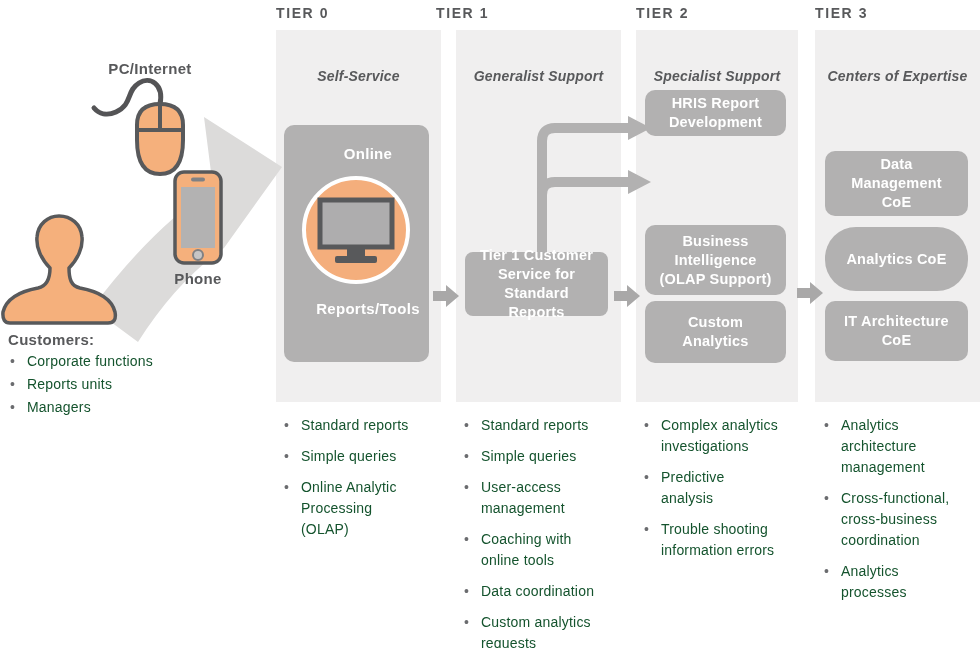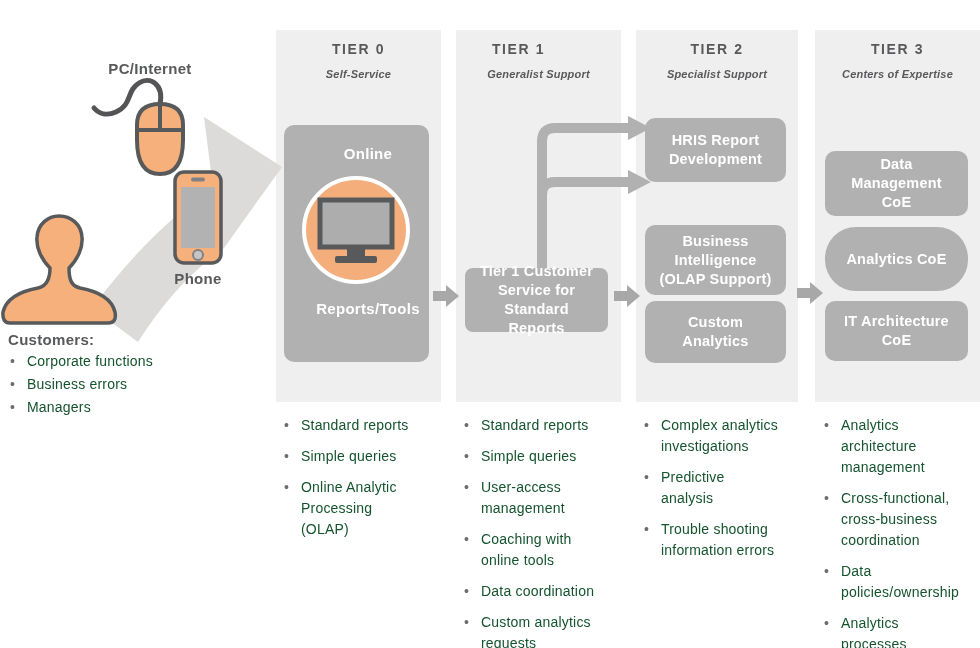--- a/index.html
+++ b/index.html
@@ -4,28 +4,28 @@
 <style>
   * { margin:0; padding:0; box-sizing:border-box; }
   html,body { background:#fff; }
   .canvas {
     position:relative; width:980px; height:648px; overflow:hidden;
     background:#fff; font-family:"Liberation Sans", sans-serif;
   }
 
   
   .tier-header {
-    position:absolute; top:5px; height:18px; text-align:center;
-    font-size:14px; font-weight:bold; letter-spacing:1.6px; color:#58595b;margin-top:36px;
+    position:absolute; top:5px; height:18px; text-align:left;
+    font-size:14px; font-weight:bold; letter-spacing:1.6px; color:#58595b;
   }
   
   .col-bg { position:absolute; top:30px; height:372px; background:#f0efef; }
   .col-subtitle {
     position:absolute; top:38px; width:100%; text-align:center;
-    font-style:italic; font-weight:bold; font-size:11px; color:#58595b; letter-spacing:.2px;
+    font-style:italic; font-weight:bold; font-size:14px; color:#58595b; letter-spacing:.2px;
   }
 
   
   .gbox {
     position:absolute; background:#b2b1b1; border-radius:10px;
     display:flex; align-items:center; justify-content:center; text-align:center;
     color:#fff; font-weight:bold; font-size:14.5px; line-height:19px;
     padding:4px 10px; letter-spacing:.2px;
   }
 
@@ -112,38 +112,38 @@
       <rect x="191" y="177.5" width="14" height="4" rx="2" fill="#808184"></rect>
       <circle cx="198" cy="255" r="5" fill="#c6c5c5" stroke="#808184" stroke-width="2"></circle>
     </g>
   </svg>
 
   <div class="side-label" style="left:90px;top:60px;width:120px;text-align:center;">PC/Internet</div>
   <div class="side-label" style="left:158px;top:270px;width:80px;text-align:center;">Phone</div>
   <div class="side-label" style="left:8px;top:331px;">Customers:</div>
   <ul class="blist cust" style="left:8px;top:351px;">
       <li>Corporate functions</li>
-      <li>Business errors</li>
+      <li>Reports units</li>
       <li>Managers</li>
     </ul>
 
   <div class="t0-box">
     <div class="t0-label" style="top:20px;">Online</div>
     <svg class="t0-circle" width="110" height="110" viewBox="0 0 110 110">
       <circle cx="55" cy="55" r="52" fill="#f4ae7c" stroke="#ffffff" stroke-width="4"></circle>
       <rect x="19" y="25" width="72" height="47" fill="#aeadae" stroke="#58595b" stroke-width="5"></rect>
       <rect x="46" y="72" width="18" height="9" fill="#58595b"></rect>
       <rect x="34" y="81" width="42" height="7" rx="2" fill="#58595b"></rect>
     </svg>
     <div class="t0-label" style="top:175px;">Reports/Tools</div>
   </div>
 
-  <div class="gbox" style="left:465px;top:268px;width:143px;height:64px;border-radius:8px;">Tier 1 Customer Service for Standard Reports</div>
+  <div class="gbox" style="left:465px;top:252px;width:143px;height:64px;border-radius:8px;">Tier 1 Customer Service for Standard Reports</div>
 
-  <div class="gbox" style="left:645px;top:118px;width:141px;height:64px;">HRIS Report Development</div>
+  <div class="gbox" style="left:645px;top:90px;width:141px;height:46px;">HRIS Report Development</div>
   <div class="gbox" style="left:645px;top:301px;width:141px;height:62px;">Custom Analytics</div>
   <div class="gbox" style="left:645px;top:225px;width:141px;height:70px;">Business Intelligence (OLAP Support)</div>
 
   <div class="gbox" style="left:825px;top:151px;width:143px;height:65px;">Data Management CoE</div>
   <div class="gbox" style="left:825px;top:227px;width:143px;height:64px;border-radius:31px;">Analytics CoE</div>
   <div class="gbox" style="left:825px;top:301px;width:143px;height:60px;">IT Architecture CoE</div>
 
   <ul class="blist" style="left:282px;top:415px;">
       <li>Standard reports</li>
       <li>Simple queries</li>
@@ -158,17 +158,16 @@
       <li>Custom analytics requests</li>
     </ul>
   <ul class="blist" style="left:642px;top:415px;">
       <li>Complex analytics investigations</li>
       <li>Predictive analysis</li>
       <li>Trouble shooting information errors</li>
     </ul>
   <ul class="blist" style="left:822px;top:415px;">
       <li>Analytics architecture management</li>
       <li>Cross-functional, cross-business coordination</li>
-      <li>Data policies/ownership</li>
       <li>Analytics processes</li>
     </ul>
 
 </div>
 
 </body></html>

